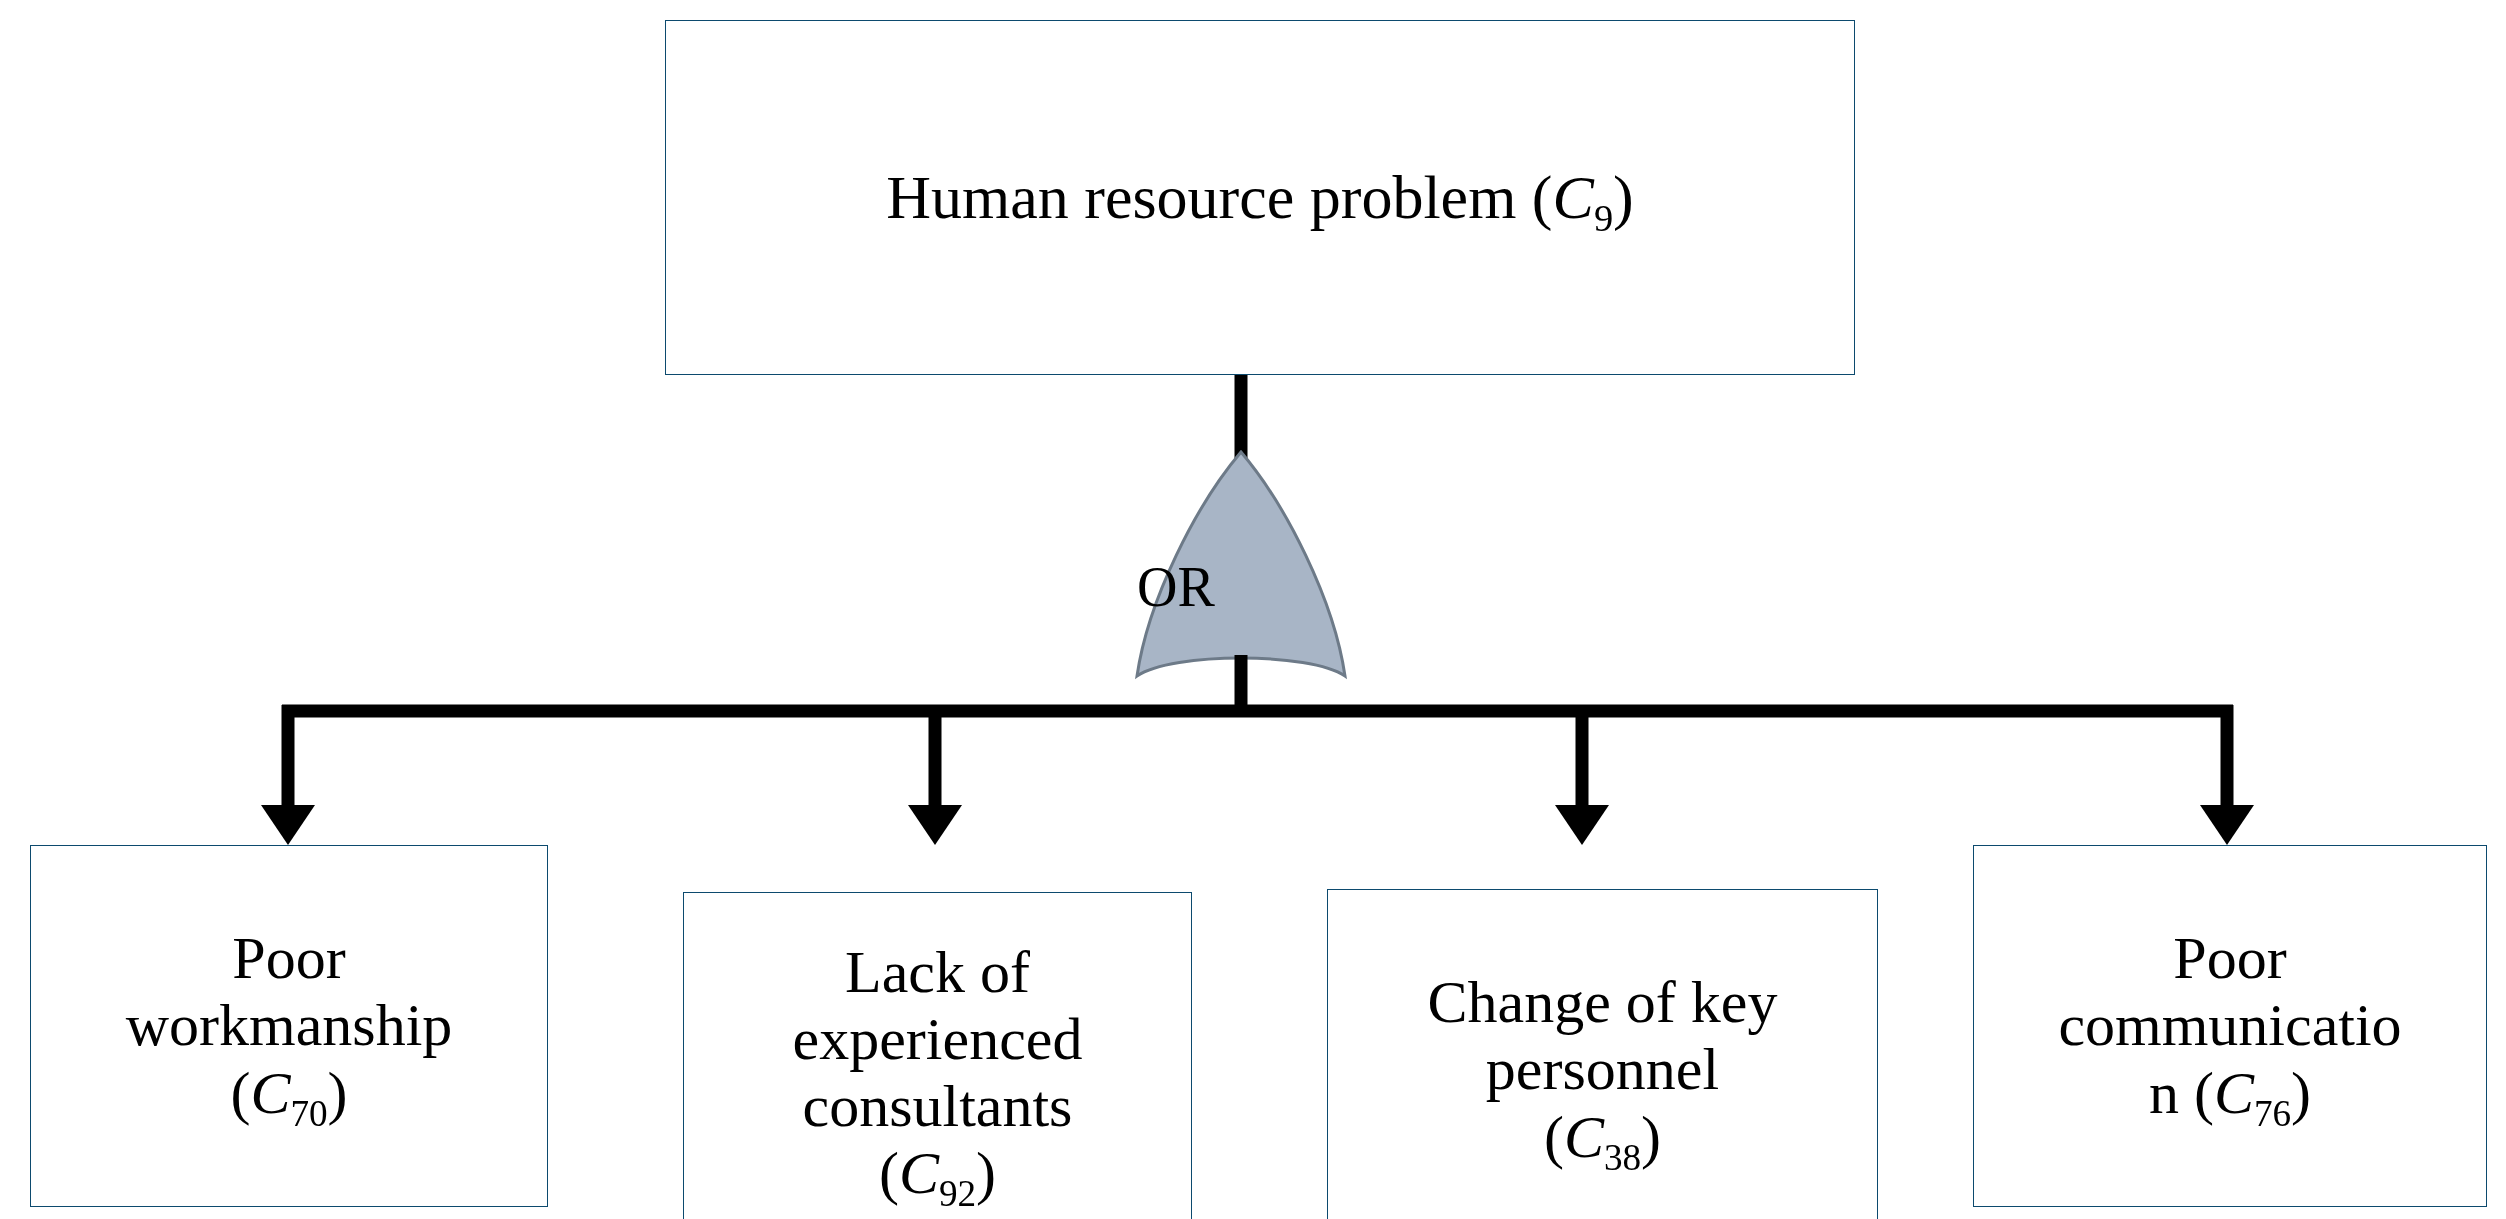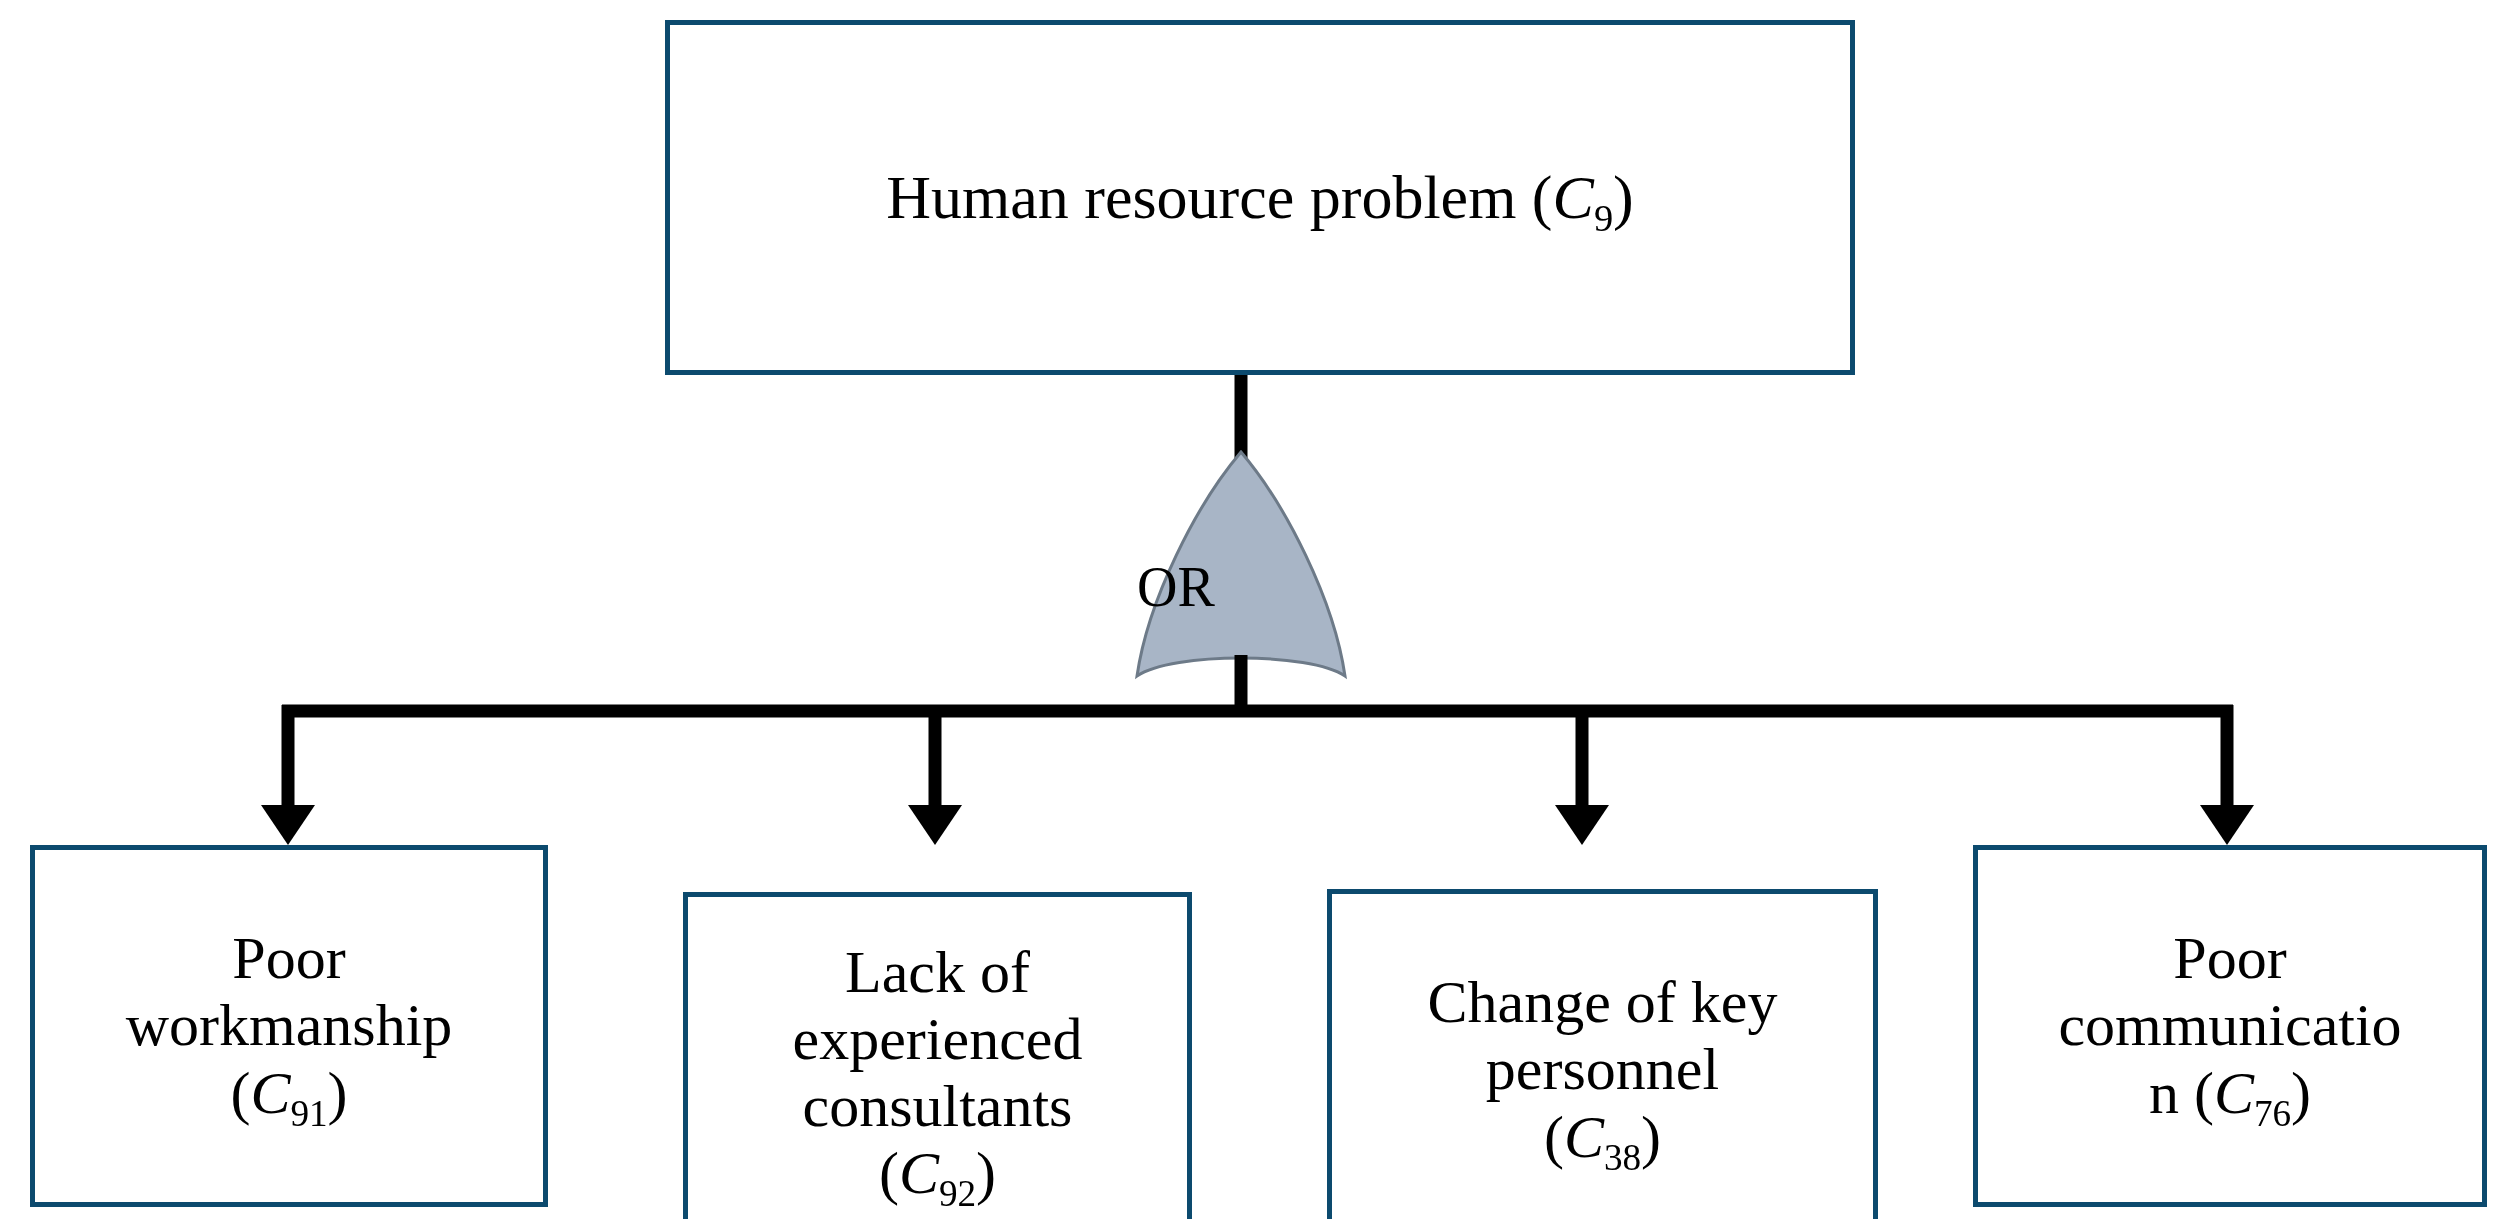--- a/index.html
+++ b/index.html
@@ -16,21 +16,21 @@
     position: relative;
     width: 2506px;
     height: 1219px;
     background: #ffffff;
     overflow: hidden;
   }
   .node-box {
     position: absolute;
     box-sizing: border-box;
     background: #ffffff;
-    border: 5px solid #0c4a6e;
+    border: 1px solid #0c4a6e;
     display: flex;
     align-items: center;
     justify-content: center;
     text-align: center;
     line-height: 1.12;
   }
   .node-label {
     display: block;
     padding: 0 8px;
     white-space: pre-line;
@@ -131,21 +131,21 @@
   <div id="or-gate-label">
     <span>OR</span>
   </div>
 
   <div id="top-event-box" class="node-box">
     <span class="node-label"><span>Human resource problem (</span><span class="ital">C</span><span class="sub">9</span><span>)</span></span>
   </div>
 
   <div id="leaf-box-1" class="node-box">
     <span class="node-label"><span>Poor
-workmanship</span><br><span>(</span><span class="ital">C</span><span class="sub">91</span><span>)</span></span>
+workmanship</span><br><span>(</span><span class="ital">C</span><span class="sub">70</span><span>)</span></span>
   </div>
 
   <div id="leaf-box-2" class="node-box">
     <span class="node-label"><span>Lack of
 experienced
 consultants</span><br><span>(</span><span class="ital">C</span><span class="sub">92</span><span>)</span></span>
   </div>
 
   <div id="leaf-box-3" class="node-box">
     <span class="node-label"><span>Change of key

